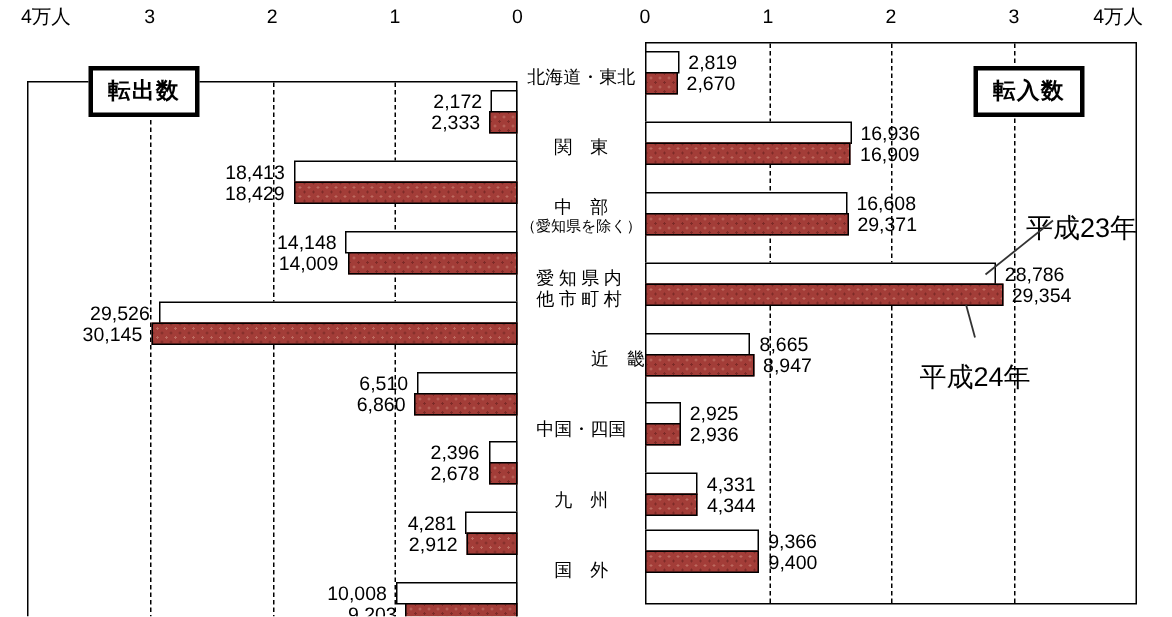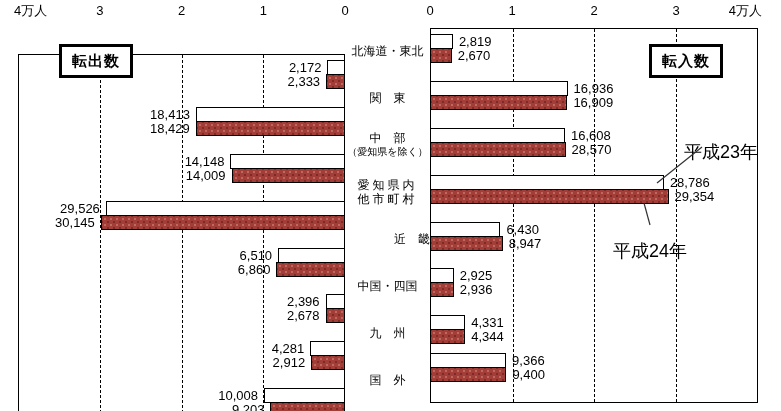--- a/index.html
+++ b/index.html
@@ -118,31 +118,31 @@
       <div class="brow" style="top: 46.875px;">
         <div class="bar h23" style="width: 137.605px; top: 5px; left: -1px;"></div>
         <div class="vlab l" style="top: 5px; left: 142.605px;">16,936</div>
         <div class="bar h24" style="width: 137.386px; top: 19px; left: -1px;"></div>
         <div class="vlab l" style="top: 19px; left: 142.386px;">16,909</div>
       </div>
       <div class="brow" style="top: 93.75px;">
         <div class="bar h23" style="width: 134.94px; top: 5px; left: -1px;"></div>
         <div class="vlab l" style="top: 5px; left: 139.94px;">16,608</div>
         <div class="bar h24" style="width: 135.623px; top: 19px; left: -1px;"></div>
-        <div class="vlab l" style="top: 19px; left: 140.623px;">28,570</div>
+        <div class="vlab l" style="top: 19px; left: 140.623px;">29,371</div>
       </div>
       <div class="brow" style="top: 140.625px;">
         <div class="bar h23" style="width: 233.886px; top: 5px; left: -1px;"></div>
         <div class="vlab l" style="top: 5px; left: 238.886px;">28,786</div>
         <div class="bar h24" style="width: 238.501px; top: 19px; left: -1px;"></div>
         <div class="vlab l" style="top: 19px; left: 243.501px;">29,354</div>
       </div>
       <div class="brow" style="top: 187.5px;">
         <div class="bar h23" style="width: 70.4031px; top: 5px; left: -1px;"></div>
-        <div class="vlab l" style="top: 5px; left: 75.4031px;">6,430</div>
+        <div class="vlab l" style="top: 5px; left: 75.4031px;">8,665</div>
         <div class="bar h24" style="width: 72.6944px; top: 19px; left: -1px;"></div>
         <div class="vlab l" style="top: 19px; left: 77.6944px;">8,947</div>
       </div>
       <div class="brow" style="top: 234.375px;">
         <div class="bar h23" style="width: 23.7656px; top: 5px; left: -1px;"></div>
         <div class="vlab l" style="top: 5px; left: 28.7656px;">2,925</div>
         <div class="bar h24" style="width: 23.855px; top: 19px; left: -1px;"></div>
         <div class="vlab l" style="top: 19px; left: 28.855px;">2,936</div>
       </div>
       <div class="brow" style="top: 281.25px;">

